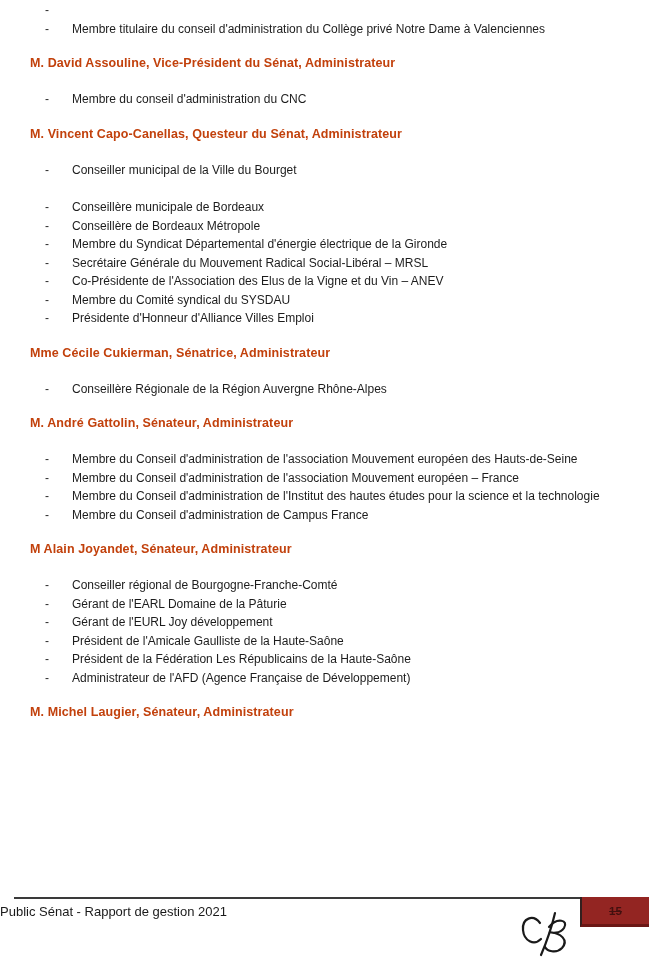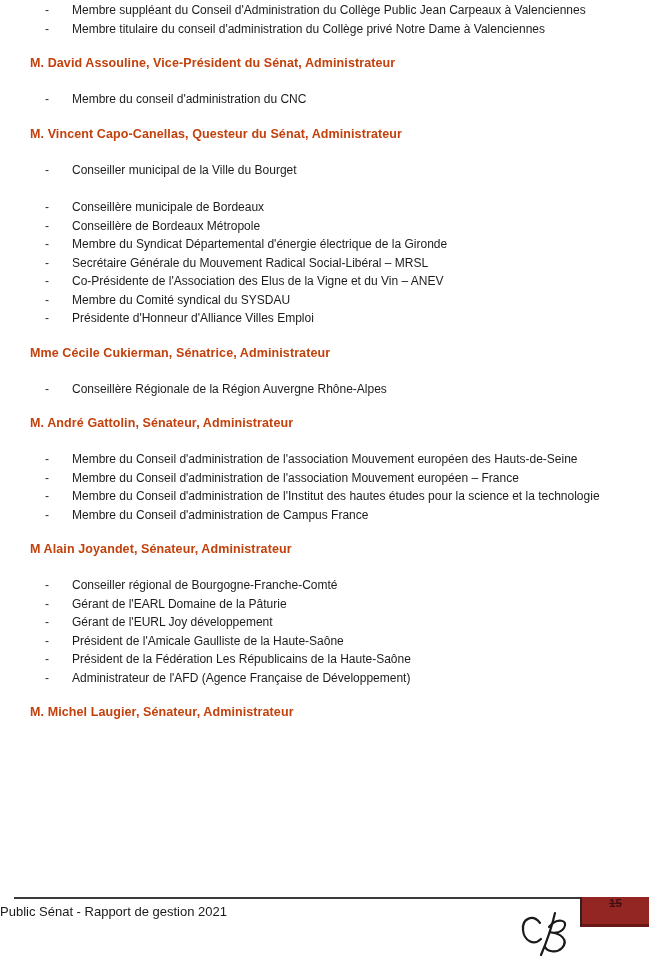--- a/index.html
+++ b/index.html
@@ -70,21 +70,21 @@
     position: absolute;
     left: 580px;
     top: 897px;
     width: 69px;
     height: 30px;
     background: #932522;
     border-left: 2px solid #33201f;
     border-bottom: 3px solid #6b1715;
     box-sizing: border-box;
     display: flex;
-    align-items: flex-start;
+    align-items: center;
     justify-content: center;
   }
   .page-number {
     font-size: 11.5px;
     font-weight: bold;
     color: #43100f;
     text-decoration: line-through;
     text-decoration-thickness: 1px;
   }
   .handwriting {
@@ -97,21 +97,20 @@
 <body>
 
 <div class="page">
 
   <div class="content" id="doc-content">
   <section class="doc-section">
 
     <ul class="mandate-list">
           <li class="mandate-item">
             <span class="dash">-</span>
-            <span class="item-text">Membre suppléant du Conseil d'Administration du Collège Public Jean Carpeaux à Valenciennes</span>
           </li>
           <li class="mandate-item">
             <span class="dash">-</span>
             <span class="item-text">Membre titulaire du conseil d'administration du Collège privé Notre Dame à Valenciennes</span>
           </li>
         </ul>
   </section>
 
   <section class="doc-section">
     <h2 class="section-header">M. David Assouline, Vice-Président du Sénat, Administrateur</h2>

